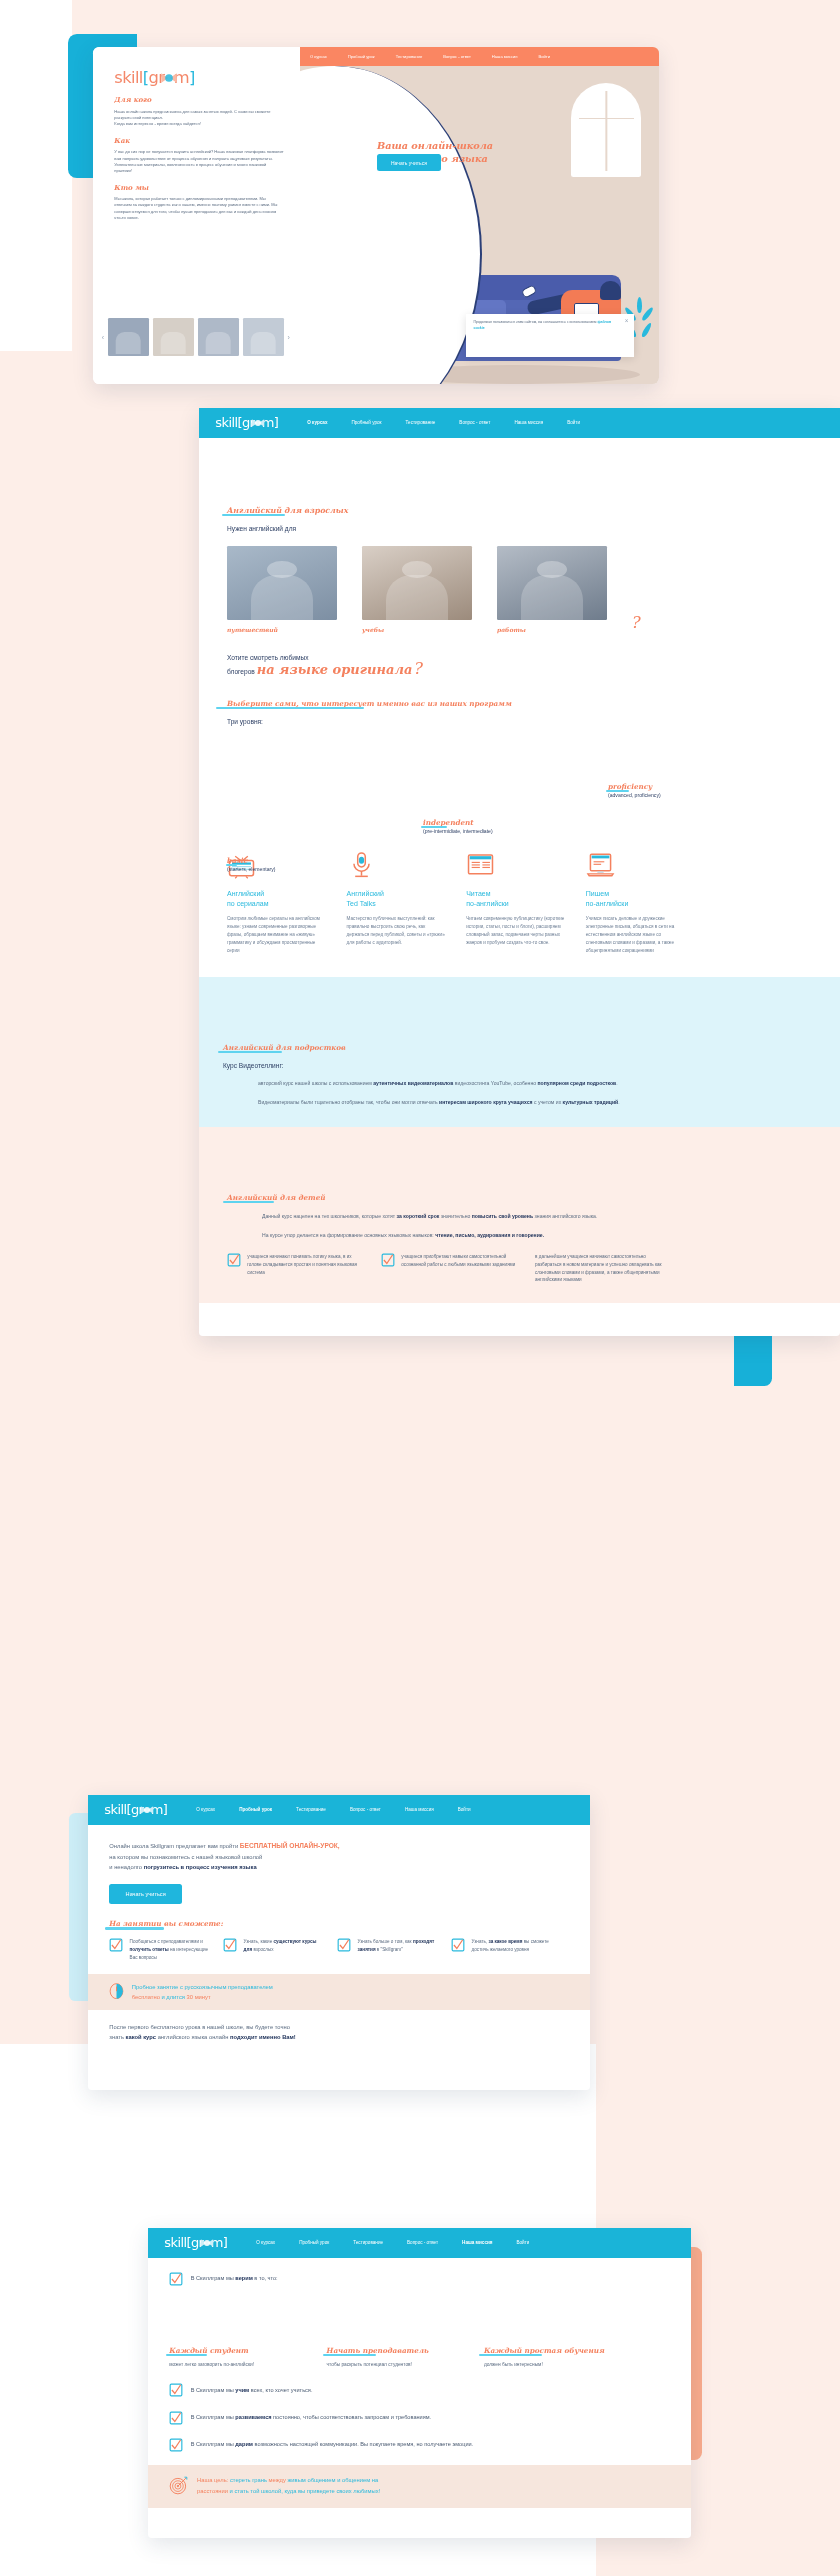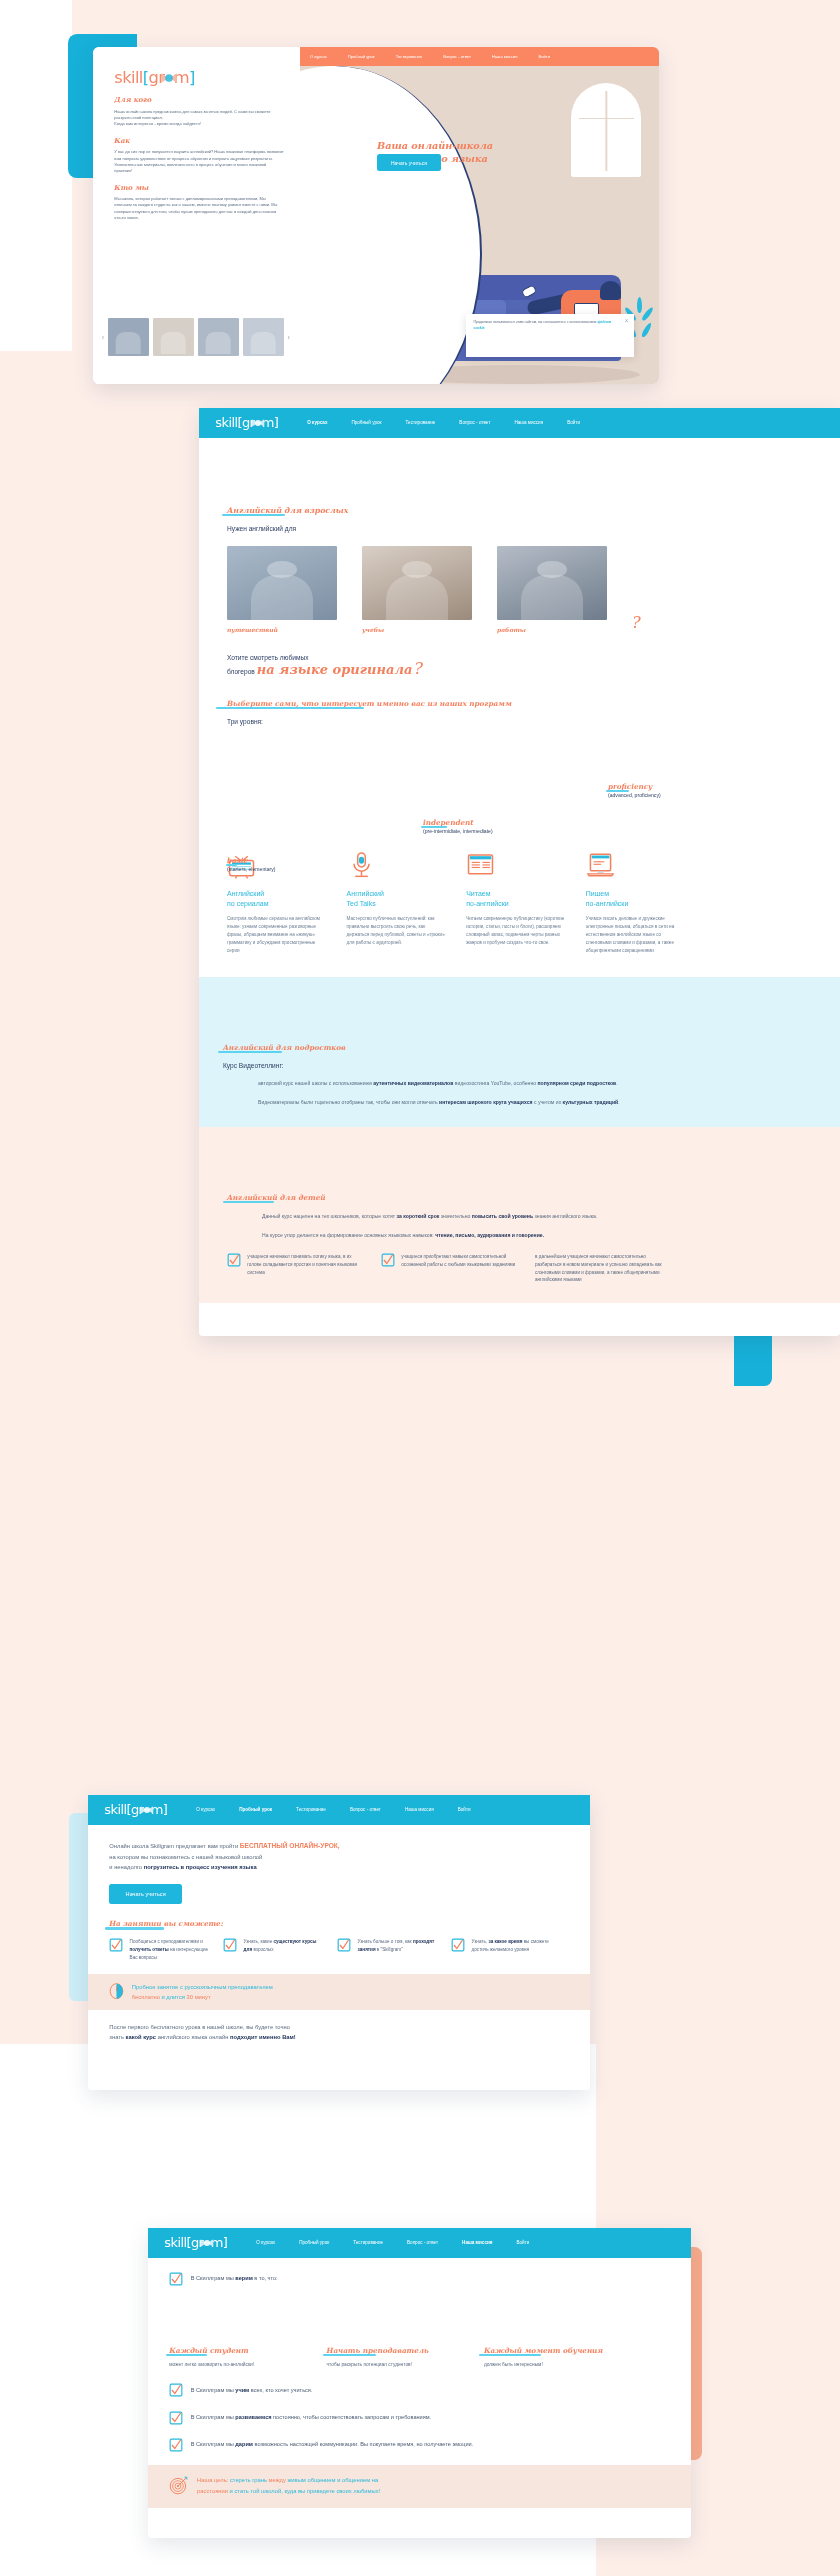--- a/index.html
+++ b/index.html
@@ -603,21 +603,21 @@
     <div class="three">
       <div class="col">
         <div class="h script"><span class="script-u">Каждый студент</span></div>
         <div class="d">может легко заговорить по-английски!</div>
       </div>
       <div class="col">
         <div class="h script"><span class="script-u">Начать преподаватель</span></div>
         <div class="d">чтобы раскрыть потенциал студентов!</div>
       </div>
       <div class="col">
-        <div class="h script"><span class="script-u">Каждый момент обучения</span></div>
+        <div class="h script"><span class="script-u">Каждый простая обучения</span></div>
         <div class="d">должен быть интересным!</div>
       </div>
     </div>
 
     <div class="belief">
       <span><svg width="14" height="14" viewBox="0 0 24 24">
             <rect x="2" y="2" width="20" height="20" rx="2" fill="none" stroke="#29b9dd" stroke-width="2"></rect>
             <path d="M5 12 L10 18 L20 3" fill="none" stroke="#f4815e" stroke-width="2.2"></path>
           </svg></span>
       <span class="txt"><span>В Скиллграм мы </span><b>учим</b><span> всех, кто хочет учиться.</span></span>

